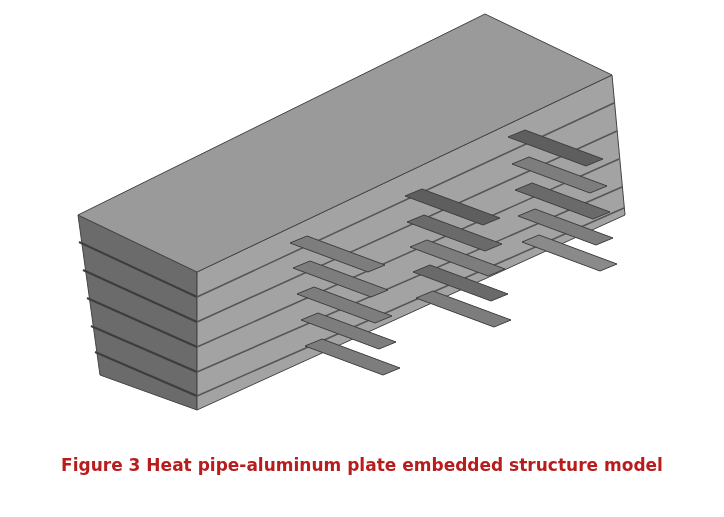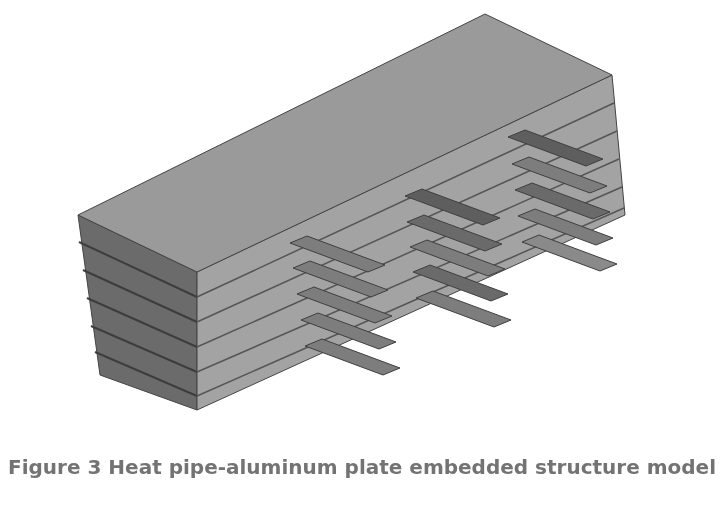--- a/index.html
+++ b/index.html
@@ -1,19 +1,19 @@
 <!DOCTYPE html>
 <html><head>
 <meta charset="utf-8">
 <style>
   html, body { margin: 0; padding: 0; background: #ffffff; }
   body { width: 724px; height: 517px; position: relative; overflow: hidden; font-family: "DejaVu Sans", sans-serif; }
   #figure { position: absolute; left: 0; top: 0; width: 724px; height: 440px; }
   #caption { position: absolute; left: 0; top: 455px; width: 724px; text-align: center;
-             font-size: 20px; font-weight: bold; color: #737373; letter-spacing: 0px; }
+             font-size: 17px; font-weight: bold; color: #b91c1c; letter-spacing: 0px; }
 </style>
 </head>
 <body>
 
 <div id="figure">
   <svg width="724" height="440" viewBox="0 0 724 440">
 
     <polygon points="78,215 197,272 197,410 100,375" fill="#6b6b6b" stroke="#444" stroke-width="1"></polygon>
 
     <g stroke="#3d3d3d" stroke-width="2" fill="none">

